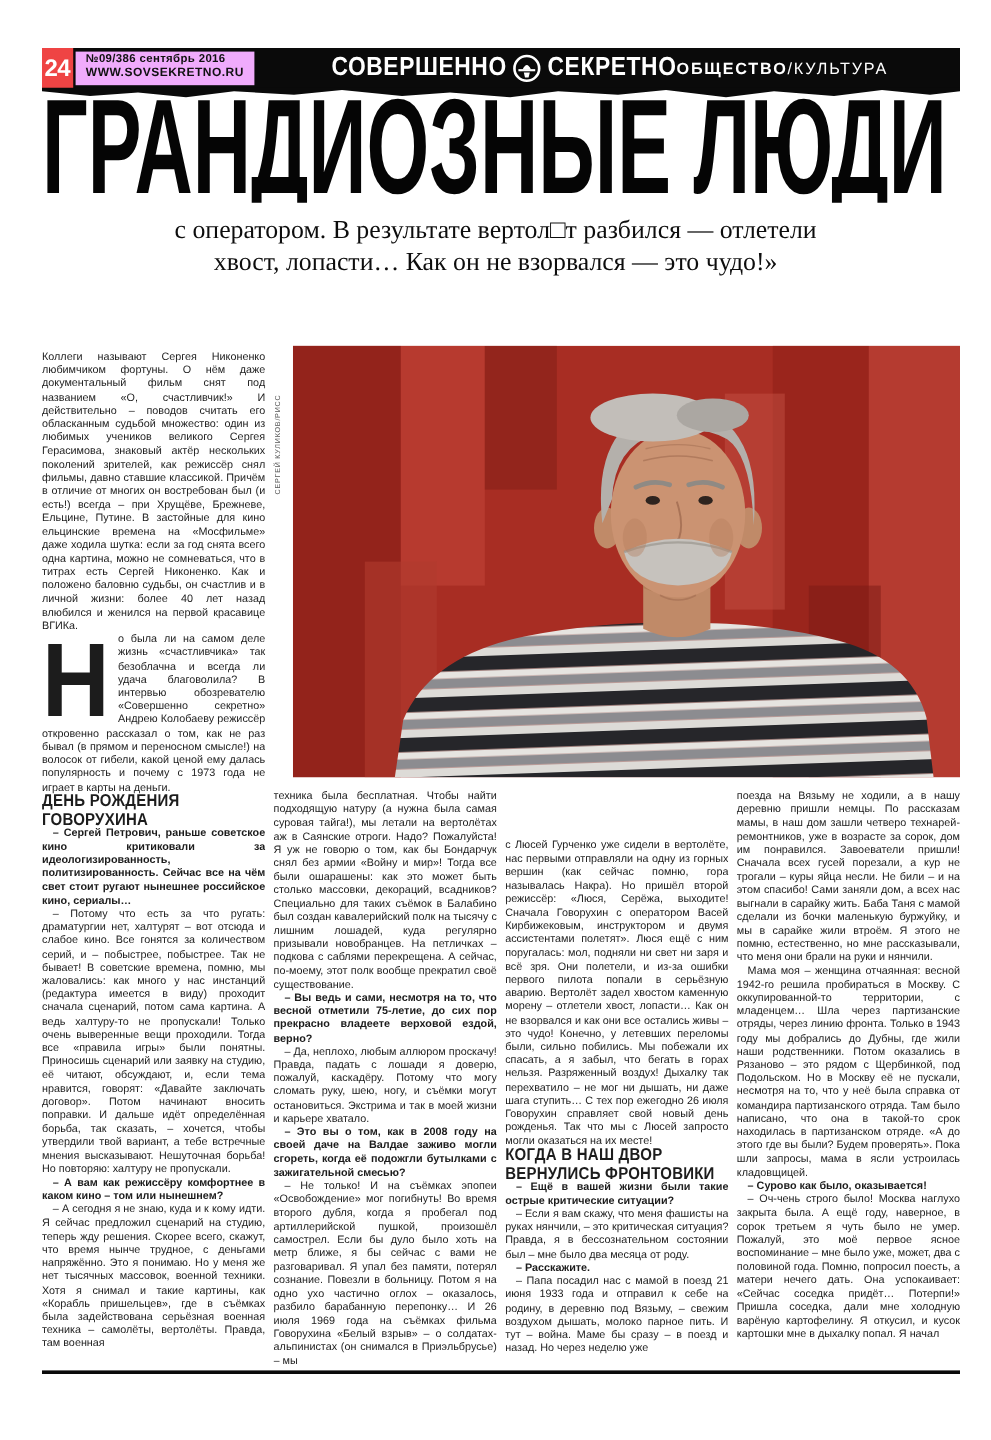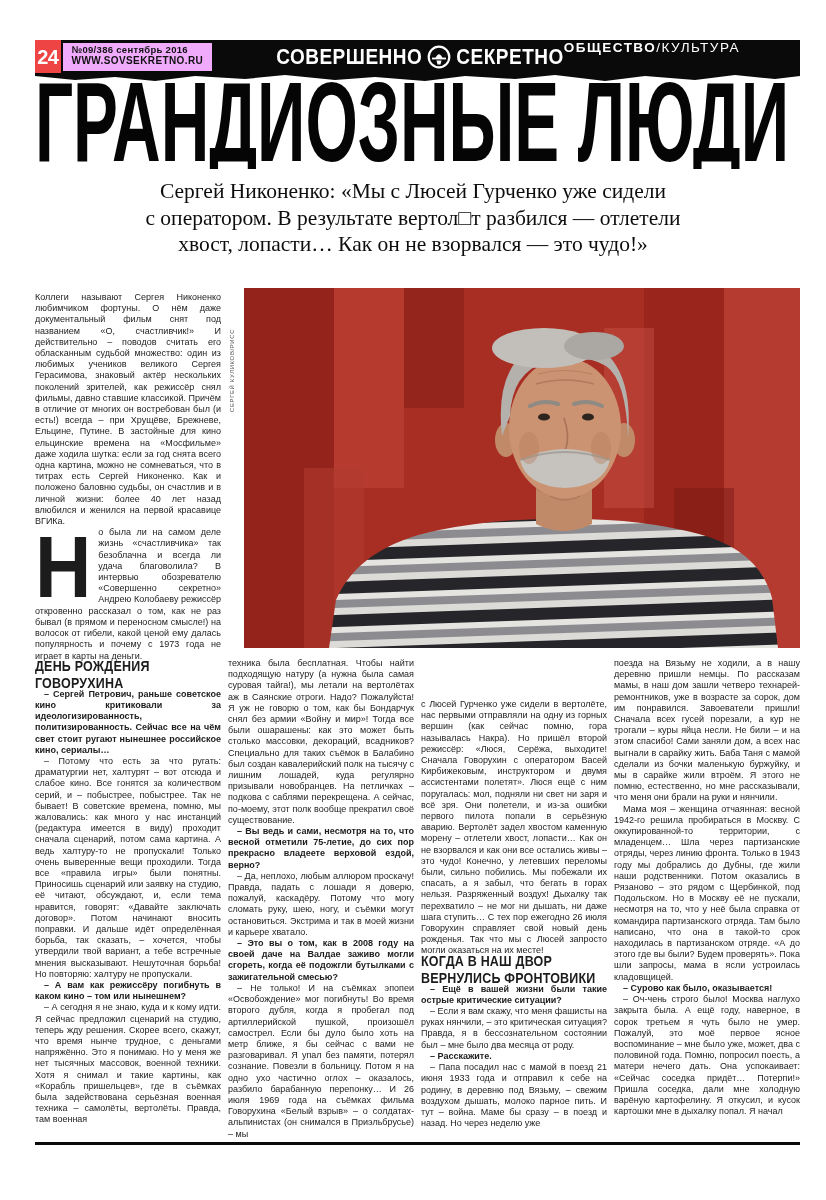--- a/index.html
+++ b/index.html
@@ -12,21 +12,21 @@
   .pagenum{width:38px;background:#ef4444;color:#fff;font-weight:bold;font-size:20px;
            display:flex;align-items:center;justify-content:center;letter-spacing:-0.5px;}
   .issuebox{background:#f0abfc;margin:3px 0 3px 2px;padding:1px 9px 0 9px;display:flex;
             flex-direction:column;justify-content:flex-start;}
   .issuebox .l1{font-size:9.5px;font-weight:bold;letter-spacing:.3px;}
   .issuebox .l2{font-size:10px;font-weight:bold;letter-spacing:.4px;}
   .masthead{display:flex;align-items:center;margin-left:64px;color:#fff;font-weight:bold;
             font-size:19px;letter-spacing:.5px;white-space:nowrap;}
   .masthead .word{transform:scaleY(1.15);}
   .emblem{margin:0 5px;display:flex;align-items:center;}
-  .sectionhead{margin-left:auto;margin-right:60px;display:flex;color:#fff;
+  .sectionhead{margin-left:auto;margin-right:60px;display:flex;align-items:center;color:#fff;
                font-size:13.5px;white-space:nowrap;}
   .sectionhead .b{font-weight:bold;letter-spacing:1.5px;}
   .sectionhead .r{font-weight:normal;letter-spacing:1.5px;}
   .tear{position:absolute;left:35px;top:73px;width:765px;height:9px;}
 
   
   .headline-wrap{position:absolute;left:33px;top:79px;width:760px;height:90px;}
 
   
   .standfirst{position:absolute;left:60px;top:178px;width:706px;text-align:center;
@@ -94,21 +94,20 @@
 
   <div class="headline-wrap">
     <svg width="760" height="90" viewBox="0 0 760 90">
       <g transform="scale(1,1.52)">
         <text x="2" y="54" font-family="Liberation Sans, sans-serif" font-weight="bold" font-size="74" fill="#050505" textLength="754" lengthAdjust="spacingAndGlyphs">ГРАНДИОЗНЫЕ ЛЮДИ</text>
       </g>
     </svg>
   </div>
 
   <div class="standfirst">
-    <div>Сергей Никоненко: «Мы с Люсей Гурченко уже сидели</div>
     <div>с оператором. В результате вертол□т разбился — отлетели</div>
     <div>хвост, лопасти… Как он не взорвался — это чудо!»</div>
   </div>
 
   <div class="photo-credit">СЕРГЕЙ КУЛИКОВ/РИСС</div>
 
   <div class="photo">
     <svg width="556" height="360" viewBox="0 0 556 360">
       <defs>
         <pattern id="stripes" width="20" height="33" patternUnits="userSpaceOnUse" patternTransform="rotate(-2)">
@@ -163,21 +162,21 @@
       <ellipse cx="357" cy="160" rx="10" ry="16" fill="#b57c5c" opacity="0.4"></ellipse>
     </svg>
   </div>
 
   <div id="col1" class="col">
       <p class="p-intro">Коллеги называют Сергея Никоненко любимчиком фортуны. О нём даже документальный фильм снят под названием «О, счастливчик!» И действительно – поводов считать его обласканным судьбой множество: один из любимых учеников великого Сергея Герасимова, знаковый актёр нескольких поколений зрителей, как режиссёр снял фильмы, давно ставшие классикой. Причём в отличие от многих он востребован был (и есть!) всегда – при Хрущёве, Брежневе, Ельцине, Путине. В застойные для кино ельцинские времена на «Мосфильме» даже ходила шутка: если за год снята всего одна картина, можно не сомневаться, что в титрах есть Сергей Никоненко. Как и положено баловню судьбы, он счастлив и в личной жизни: более 40 лет назад влюбился и женился на первой красавице ВГИКа.</p>
       <p class="p-drop"><span class="dropcap">Н</span>о была ли на самом деле жизнь «счастливчика» так безоблачна и всегда ли удача благоволила? В интервью обозревателю «Совершенно секретно» Андрею Колобаеву режиссёр откровенно рассказал о том, как не раз бывал (в прямом и переносном смысле!) на волосок от гибели, какой ценой ему далась популярность и почему с 1973 года не играет в карты на деньги.</p>
       <p class="p-heading">ДЕНЬ РОЖДЕНИЯ ГОВОРУХИНА</p>
       <p class="p-q">– Сергей Петрович, раньше советское кино критиковали за идеологизированность, политизированность. Сейчас все на чём свет стоит ругают нынешнее российское кино, сериалы…</p>
       <p class="p-a">– Потому что есть за что ругать: драматургии нет, халтурят – вот отсюда и слабое кино. Все гонятся за количеством серий, и – побыстрее, побыстрее. Так не бывает! В советские времена, помню, мы жаловались: как много у нас инстанций (редактура имеется в виду) проходит сначала сценарий, потом сама картина. А ведь халтуру-то не пропускали! Только очень выверенные вещи проходили. Тогда все «правила игры» были понятны. Приносишь сценарий или заявку на студию, её читают, обсуждают, и, если тема нравится, говорят: «Давайте заключать договор». Потом начинают вносить поправки. И дальше идёт определённая борьба, так сказать, – хочется, чтобы утвердили твой вариант, а тебе встречные мнения высказывают. Нешуточная борьба! Но повторяю: халтуру не пропускали.</p>
-      <p class="p-q">– А вам как режиссёру погибнуть в каком кино – том или нынешнем?</p>
+      <p class="p-q">– А вам как режиссёру комфортнее в каком кино – том или нынешнем?</p>
       <p class="p-a">– А сегодня я не знаю, куда и к кому идти. Я сейчас предложил сценарий на студию, теперь жду решения. Скорее всего, скажут, что время нынче трудное, с деньгами напряжённо. Это я понимаю. Но у меня же нет тысячных массовок, военной техники. Хотя я снимал и такие картины, как «Корабль пришельцев», где в съёмках была задействована серьёзная военная техника – самолёты, вертолёты. Правда, там военная</p>
     </div>
   <div id="col2" class="col">
       <p class="p-cont">техника была бесплатная. Чтобы найти подходящую натуру (а нужна была самая суровая тайга!), мы летали на вертолётах аж в Саянские отроги. Надо? Пожалуйста! Я уж не говорю о том, как бы Бондарчук снял без армии «Войну и мир»! Тогда все были ошарашены: как это может быть столько массовки, декораций, всадников? Специально для таких съёмок в Балабино был создан кавалерийский полк на тысячу с лишним лошадей, куда регулярно призывали новобранцев. На петличках – подкова с саблями перекрещена. А сейчас, по-моему, этот полк вообще прекратил своё существование.</p>
       <p class="p-q">– Вы ведь и сами, несмотря на то, что весной отметили 75-летие, до сих пор прекрасно владеете верховой ездой, верно?</p>
       <p class="p-a">– Да, неплохо, любым аллюром проскачу! Правда, падать с лошади я доверю, пожалуй, каскадёру. Потому что могу сломать руку, шею, ногу, и съёмки могут остановиться. Экстрима и так в моей жизни и карьере хватало.</p>
       <p class="p-q">– Это вы о том, как в 2008 году на своей даче на Валдае заживо могли сгореть, когда её подожгли бутылками с зажигательной смесью?</p>
       <p class="p-a">– Не только! И на съёмках эпопеи «Освобождение» мог погибнуть! Во время второго дубля, когда я пробегал под артиллерийской пушкой, произошёл самострел. Если бы дуло было хоть на метр ближе, я бы сейчас с вами не разговаривал. Я упал без памяти, потерял сознание. Повезли в больницу. Потом я на одно ухо частично оглох – оказалось, разбило барабанную перепонку… И 26 июля 1969 года на съёмках фильма Говорухина «Белый взрыв» – о солдатах-альпинистах (он снимался в Приэльбрусье) – мы</p>
     </div>
   <div id="col3" class="col">

